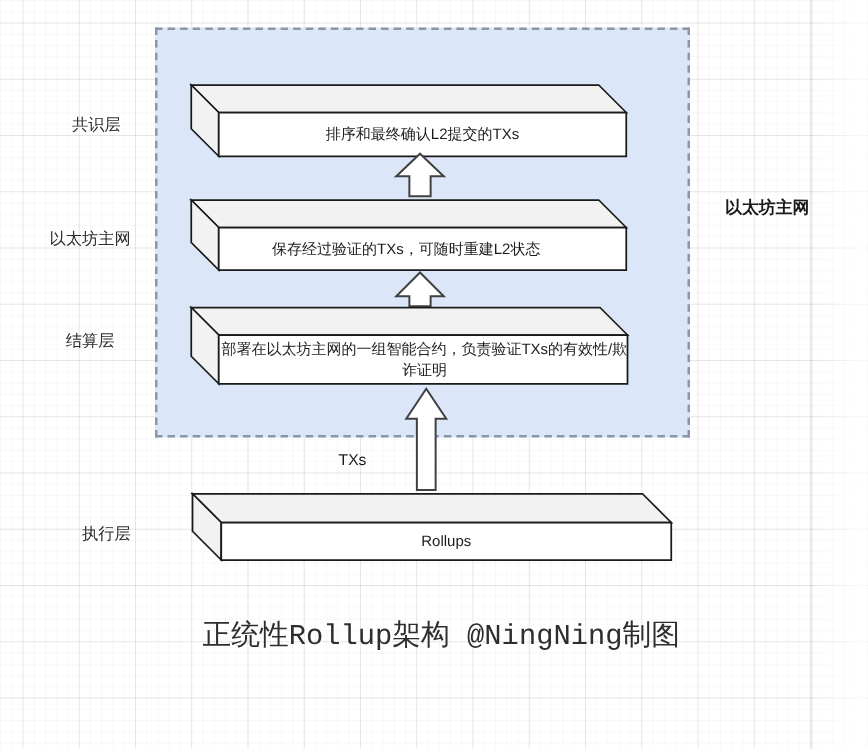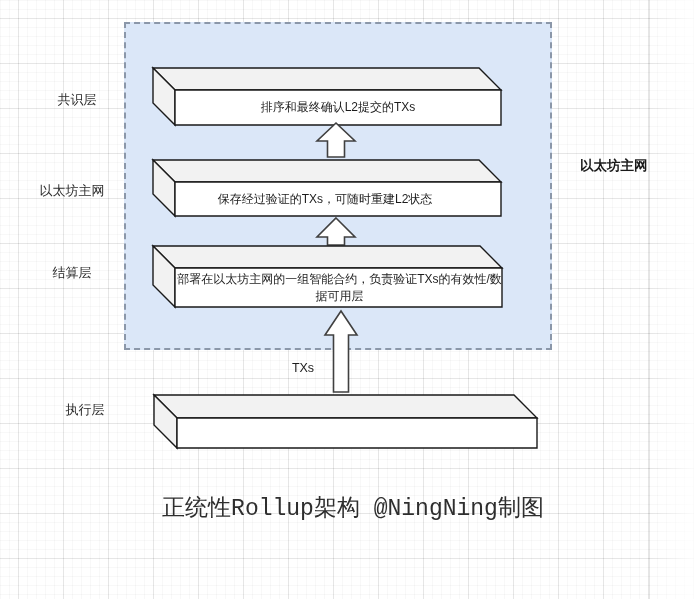--- a/index.html
+++ b/index.html
@@ -37,21 +37,21 @@
   }
   .layer-label{
     position:absolute;width:84px;text-align:center;
     color:#2b2b2b;font-size:13px;white-space:nowrap;
   }
   .net-label{
     position:absolute;left:580px;top:157px;
     color:#1a1a1a;font-size:13.5px;font-weight:bold;white-space:nowrap;text-align:center;
   }
   .txs-label{
-    position:absolute;left:281px;top:361px;width:44px;text-align:center;
+    position:absolute;left:260px;top:361px;width:44px;text-align:center;
     color:#1c1c1c;font-size:12.5px;
   }
   .diagram-title{
     position:absolute;left:353px;top:492px;transform:translateX(-50%);
     color:#2e2e2e;font-size:23px;white-space:nowrap;font-family:Liberation Mono, monospace;
   }
   .canvas-edge-line{
     position:absolute;left:649px;top:0;width:1px;height:599px;
     background:rgba(0,0,0,0.10);
   }
@@ -98,30 +98,31 @@
       <polygon class="cube-side" points="154,395 514,395 537,418 177,418"></polygon>
       <polygon class="cube-side" points="154,395 177,418 177,448 154,425"></polygon>
       <polygon class="cube-front" points="177,418 537,418 537,448 177,448"></polygon>
     </g>
   </svg>
 
   <div class="box-label" style="left:175px;top:90px;width:326px;height:35px;">排序和最终确认L2提交的TXs</div>
 
   <div class="box-label" style="left:175px;top:182px;width:300px;height:34px;">保存经过验证的TXs，可随时重建L2状态</div>
 
-  <div class="box-label" style="left:177px;top:268px;width:325px;height:39px;">部署在以太坊主网的一组智能合约，负责验证TXs的有效性/数据可用层</div>
+  <div class="box-label" style="left:177px;top:268px;width:325px;height:39px;">部署在以太坊主网的一组智能合约，负责验证TXs的有效性/欺诈证明</div>
 
+  <div class="box-label" style="left:177px;top:418px;width:360px;height:30px;">Rollups</div>
 
   <div class="layer-label" style="left:35px;top:91px;font-family:Liberation Mono, monospace;">共识层</div>
 
   <div class="layer-label" style="left:30px;top:182px;">以太坊主网</div>
 
   <div class="layer-label" style="left:30px;top:264px;">结算层</div>
 
-  <div class="layer-label" style="left:43px;top:401px;">执行层</div>
+  <div class="layer-label" style="left:43px;top:418px;">执行层</div>
 
   <div class="net-label">以太坊主网</div>
 
   <div class="txs-label">TXs</div>
 
   <div class="diagram-title">正统性Rollup架构 @NingNing制图</div>
 
   <div class="canvas-edge-line"></div>
   <div class="right-fade"></div>
 </div>

